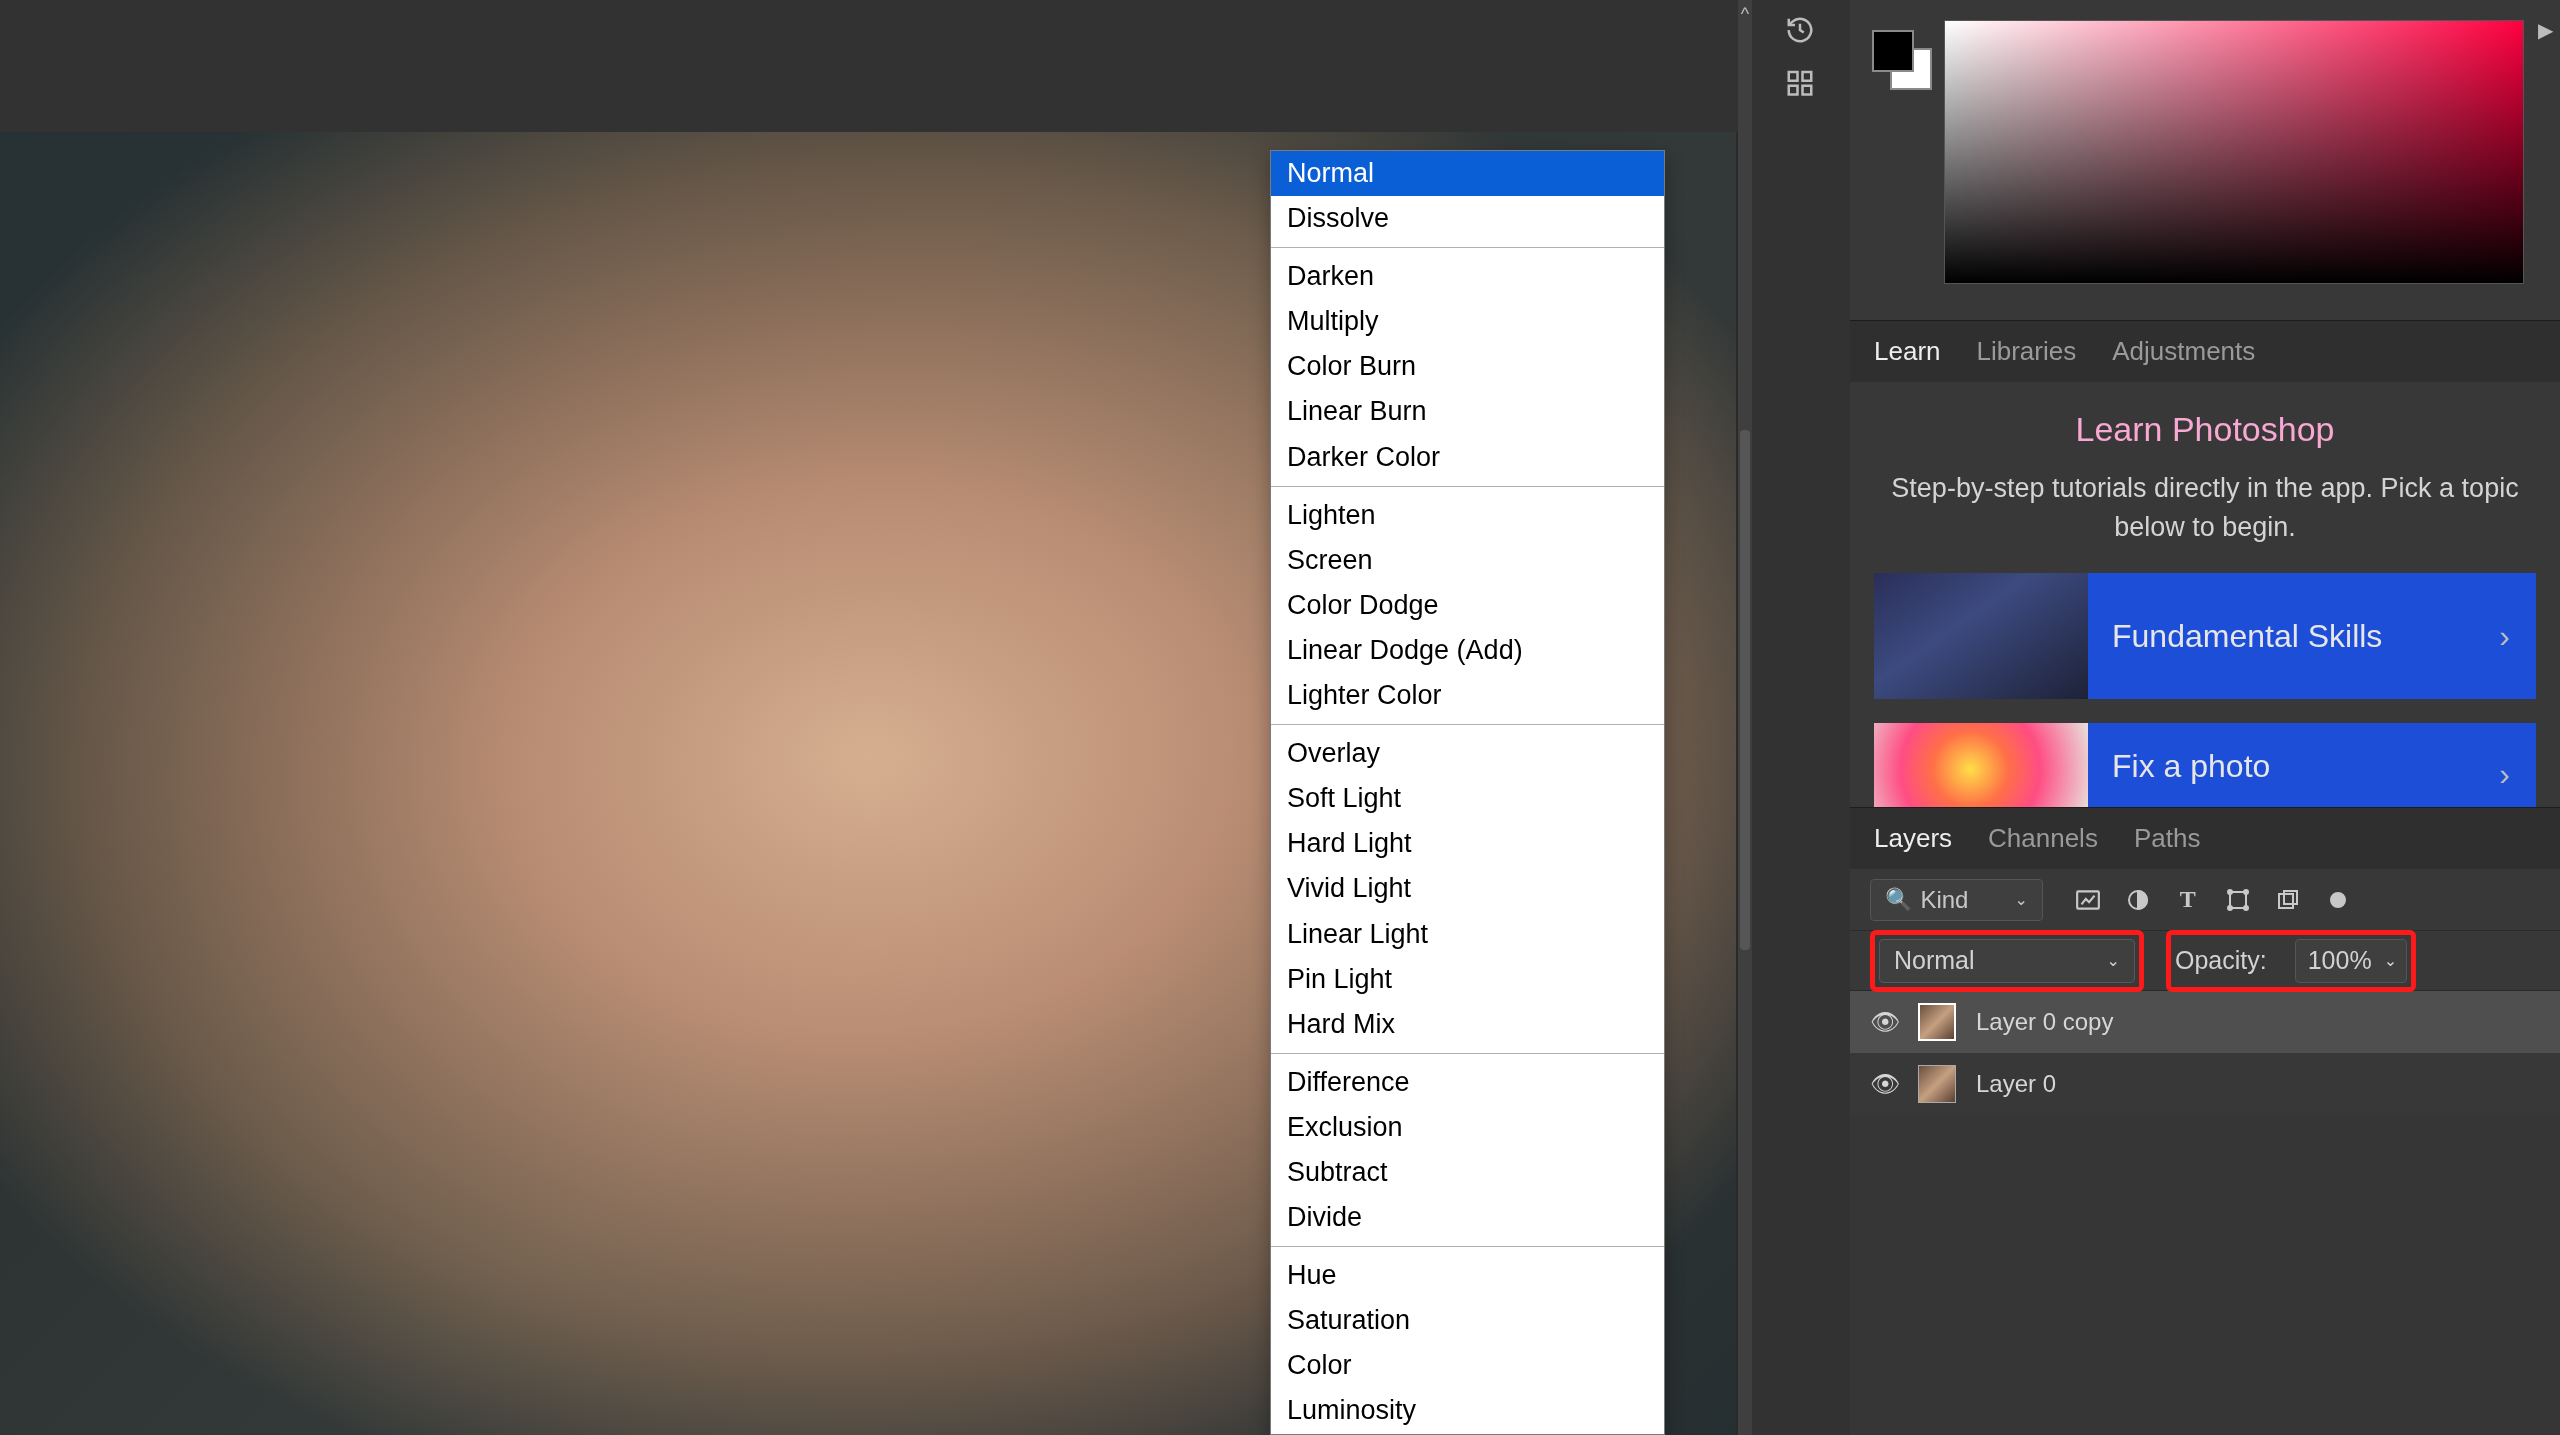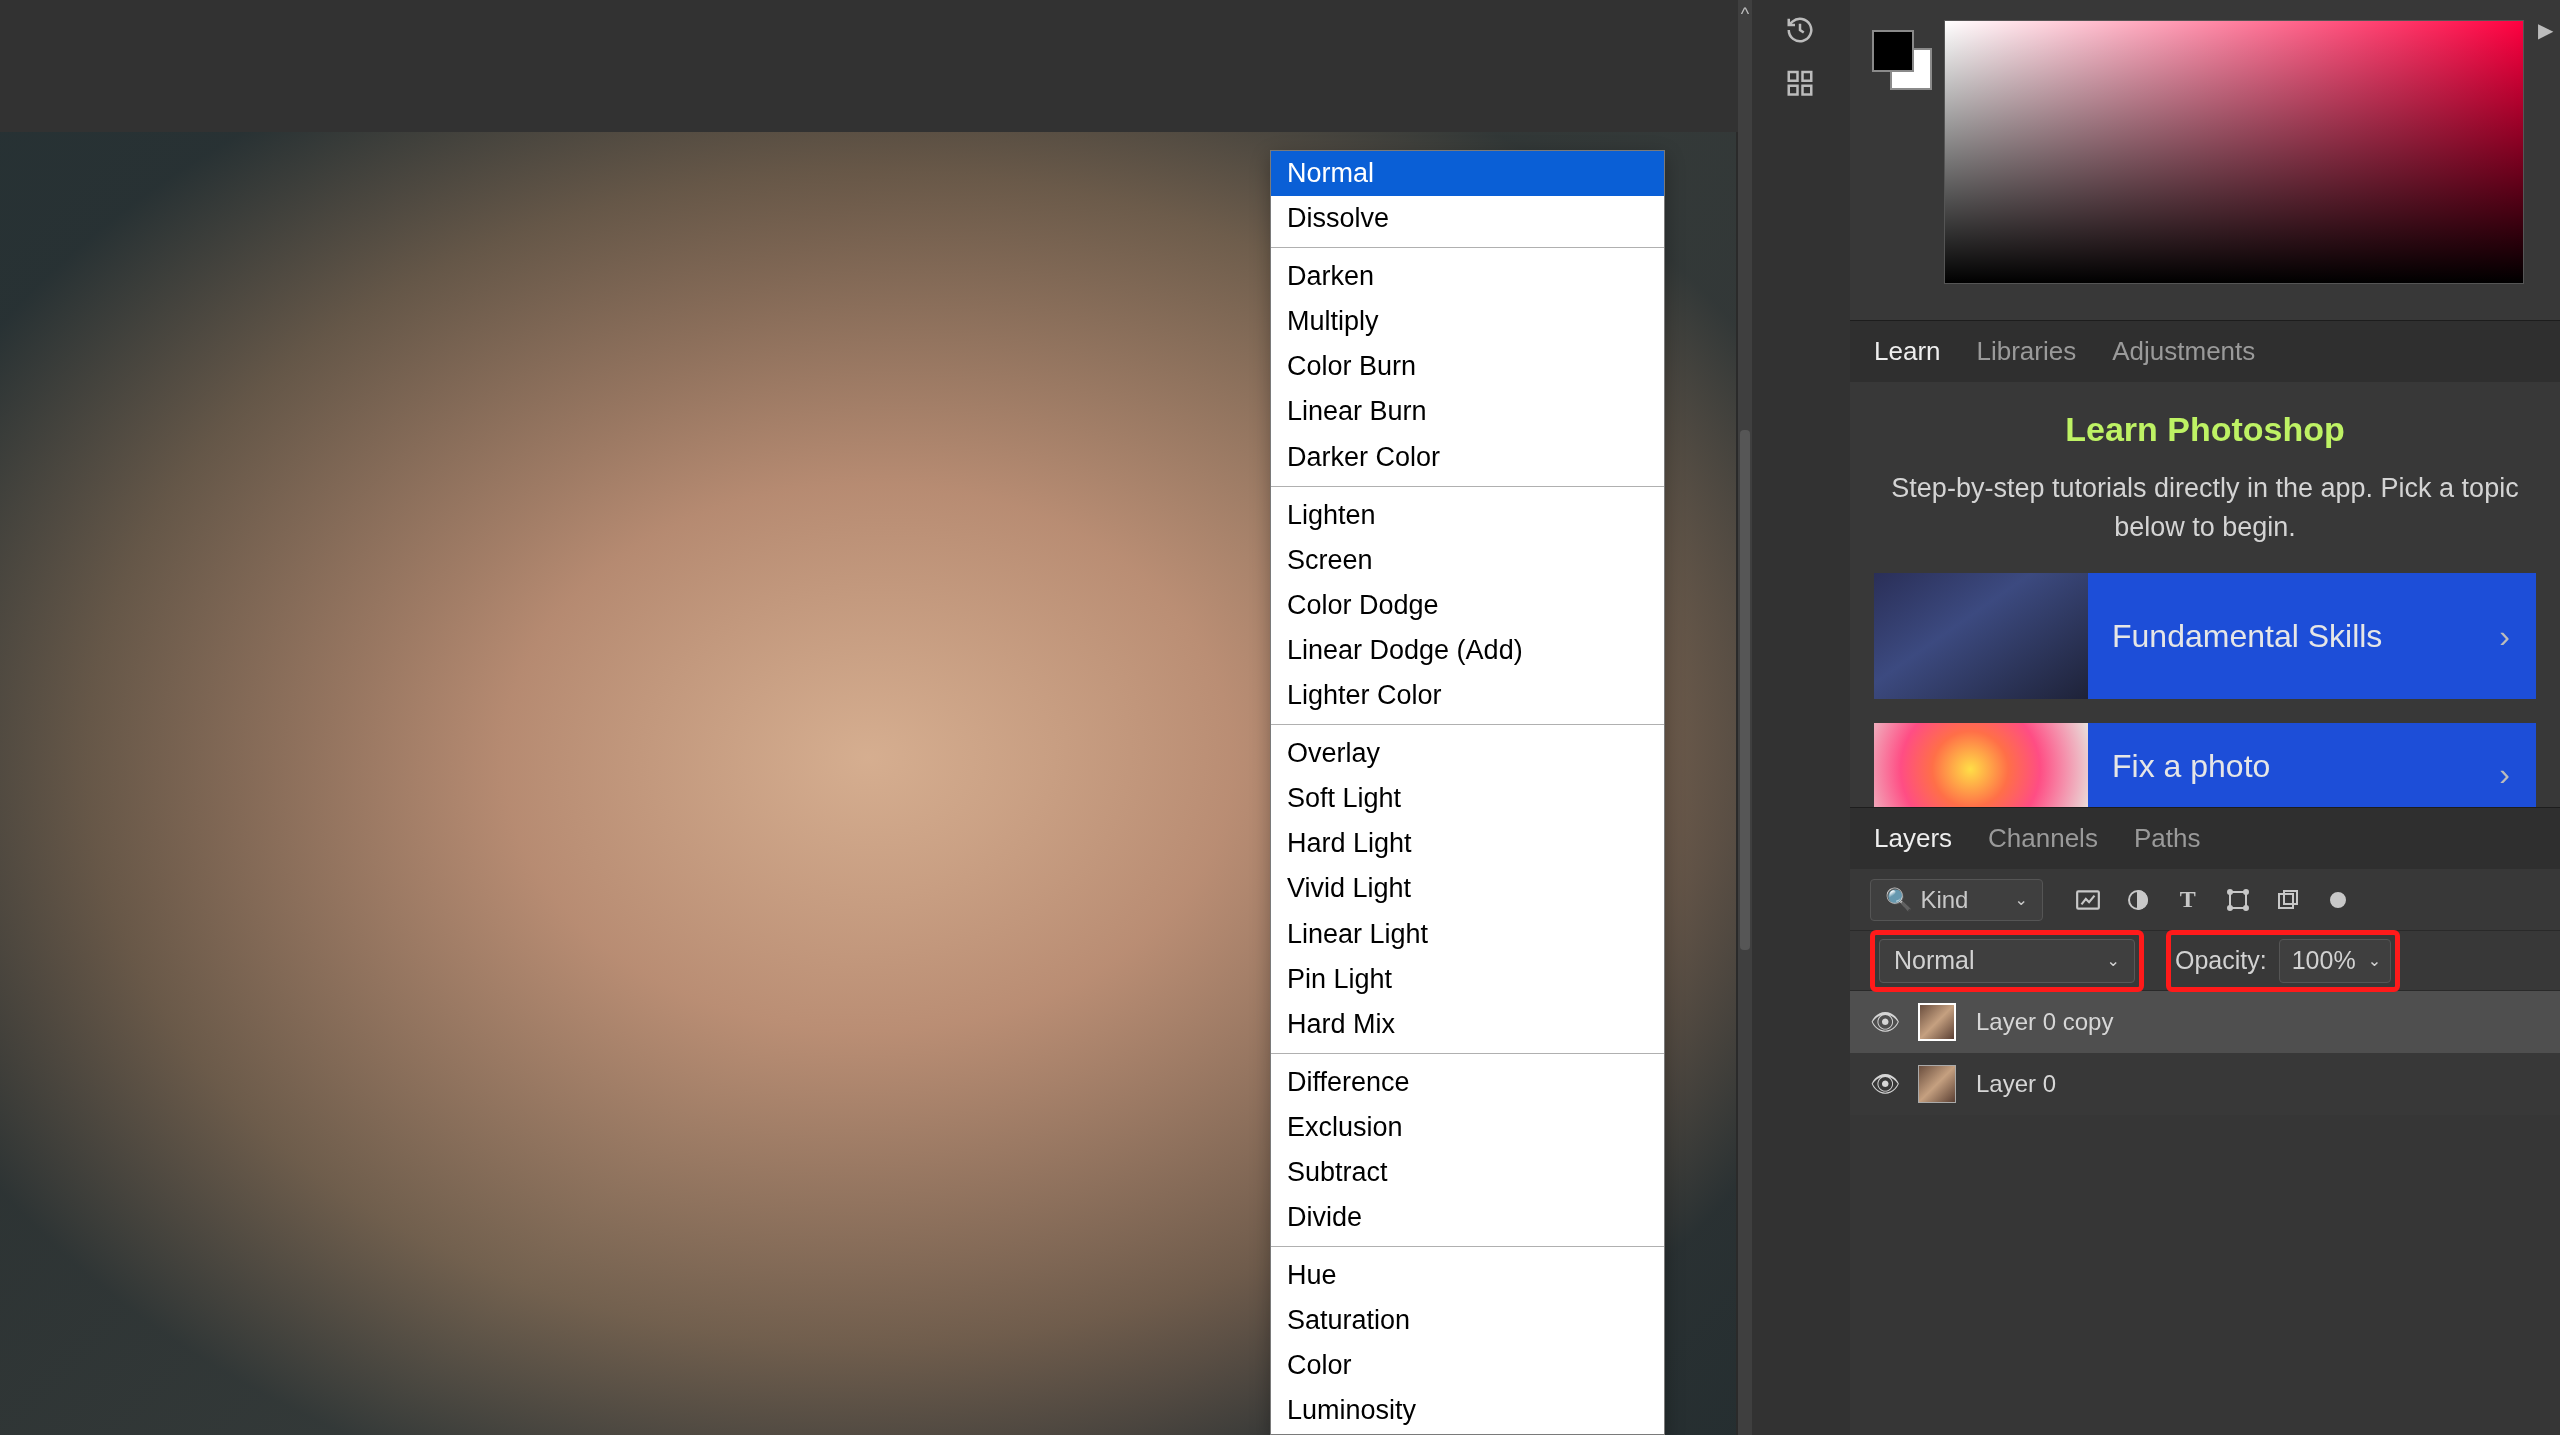--- a/index.html
+++ b/index.html
@@ -24,42 +24,42 @@
 .swatch-fg { position: absolute; left: 0; top: 0; width: 42px; height: 42px; background: #000; border: 2px solid #8a8a8a; }
 .swatch-bg { position: absolute; left: 18px; top: 18px; width: 42px; height: 42px; background: #fff; border: 2px solid #8a8a8a; }
 .color-picker { position: absolute; left: 94px; top: 20px; width: 580px; height: 264px; background: linear-gradient(to bottom, rgba(0,0,0,0) 0%, rgba(0,0,0,1) 100%), linear-gradient(to right, rgba(255,255,255,1) 0%, rgba(255,0,64,1) 100%); border: 1px solid #555; }
 .picker-arrow { position: absolute; left: 688px; top: 18px; color: #bcbcbc; font-size: 20px; }
 
 .tabs-row { display: flex; align-items: center; height: 62px; background: #2f2f2f; border-top: 1px solid #1d1d1d; padding: 0 24px; gap: 36px; }
 .tabs-row .tab { color: #9a9a9a; cursor: pointer; font-size: 26px; }
 .tabs-row .tab.active { color: #eee; }
 
 .learn-panel { background: #383838; padding: 28px 24px 0 24px; }
-.learn-title { color: #bef264; font-size: 34px; font-weight: 700; text-align: center; margin-bottom: 20px; }
+.learn-title { color: #f9a8d4; font-size: 34px; font-weight: 400; text-align: center; margin-bottom: 20px; }
 .learn-sub { color: #d4d4d4; font-size: 27px; line-height: 1.45; text-align: center; margin-bottom: 26px; }
 .learn-card { display: flex; align-items: center; background: #1d4ed8; height: 126px; margin-bottom: 24px; }
 .learn-card .thumb { width: 214px; height: 100%; flex-shrink: 0; }
 .thumb-1 { background: linear-gradient(145deg,#2a2f58 0%,#3c4a80 40%,#1e2238 100%); }
 .thumb-2 { background: radial-gradient(circle at 45% 55%,#ffde47 0%,#ff6f48 30%,#ff4d84 55%,#e8e2dc 100%); }
 .learn-card .label { flex: 1; color: #e6e6e6; font-size: 32px; padding-left: 24px; }
 .learn-card .chev { color: #bcbcbc; font-size: 32px; padding-right: 26px; }
 
 .layers-panel { background: #383838; }
 .layers-filter { display: flex; align-items: center; height: 62px; padding: 0 20px; gap: 18px; border-bottom: 1px solid #2a2a2a; color: #c8c8c8; }
 .kind-dd { display: flex; align-items: center; gap: 8px; background: #3f3f3f; border: 1px solid #555; border-radius: 4px; height: 42px; padding: 0 14px; }
 .kind-dd .mag { font-size: 22px; }
 .kind-dd .caret { font-size: 16px; margin-left: 38px; }
 .filter-icons { display: flex; gap: 20px; align-items: center; margin-left: 12px; }
 .filter-icons span { width: 30px; height: 30px; display: flex; align-items: center; justify-content: center; }
 .f-dot { width: 16px; height: 16px; border: 2px solid #c8c8c8; border-radius: 4px; }
 
 .blend-row { display: flex; align-items: center; height: 60px; padding: 0 20px; gap: 22px; border-bottom: 1px solid #2a2a2a; }
 .blend-dd { display: flex; align-items: center; justify-content: space-between; background: #3f3f3f; border: 1px solid #585858; border-radius: 4px; height: 44px; padding: 0 14px; width: 256px; color: #d2d2d2; font-size: 25px; }
 .blend-dd .caret { font-size: 16px; }
-.opacity-group { display: flex; align-items: center; gap: 12px; color: #d2d2d2; font-size: 25px; }
+.opacity-group { display: flex; align-items: center; gap: 28px; color: #d2d2d2; font-size: 25px; }
 .opacity-dd { display: flex; align-items: center; background: #3f3f3f; border: 1px solid #555; border-radius: 4px; height: 44px; padding: 0 12px; gap: 12px; width: 112px; justify-content: space-between; }
 .opacity-dd .caret { font-size: 16px; }
 .highlight-box { border: 5px solid #ff1a1a; border-radius: 6px; padding: 4px; }
 
 .lock-row { display: flex; align-items: center; height: 56px; padding: 0 20px; gap: 24px; color: #c8c8c8; font-size: 24px; border-bottom: 1px solid #2a2a2a; }
 .lock-row .icn { width: 28px; text-align: center; }
 .slider-track { flex: 1; height: 4px; background: #5a5a5a; position: relative; margin-left: 14px; max-width: 190px; }
 .slider-thumb { position: absolute; right: 0; top: -10px; width: 0; height: 0; border-left: 10px solid transparent; border-right: 10px solid transparent; border-top: 14px solid #c8c8c8; }
 
 .layer-list { background: #383838; }

